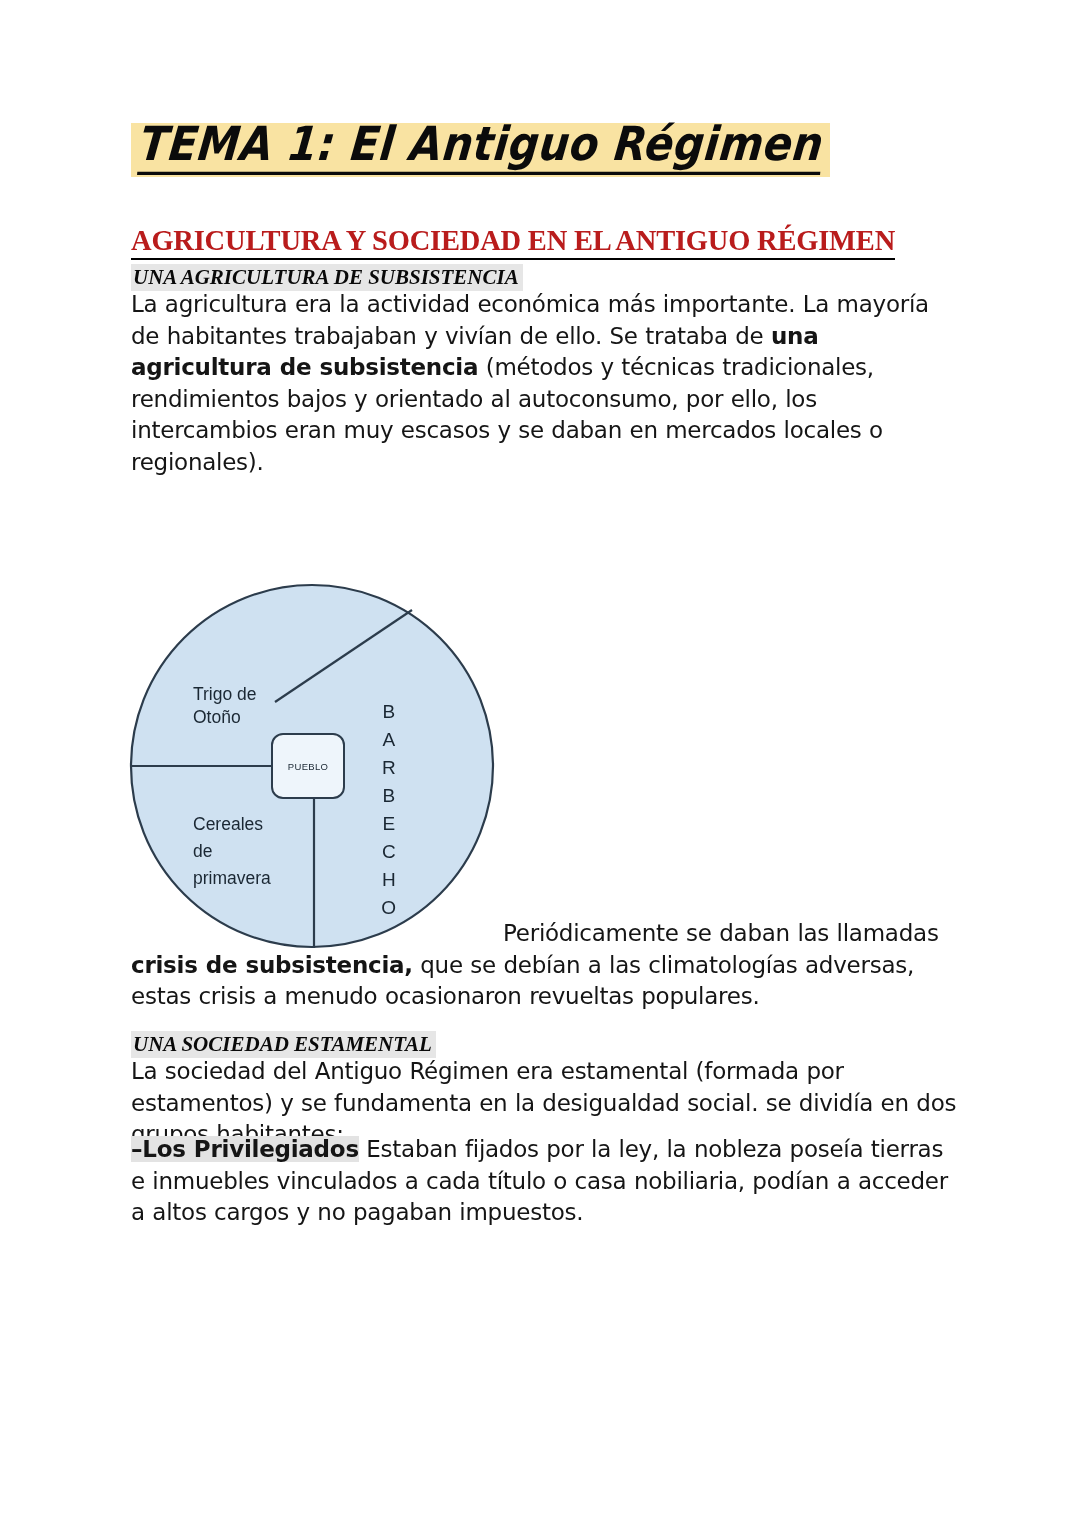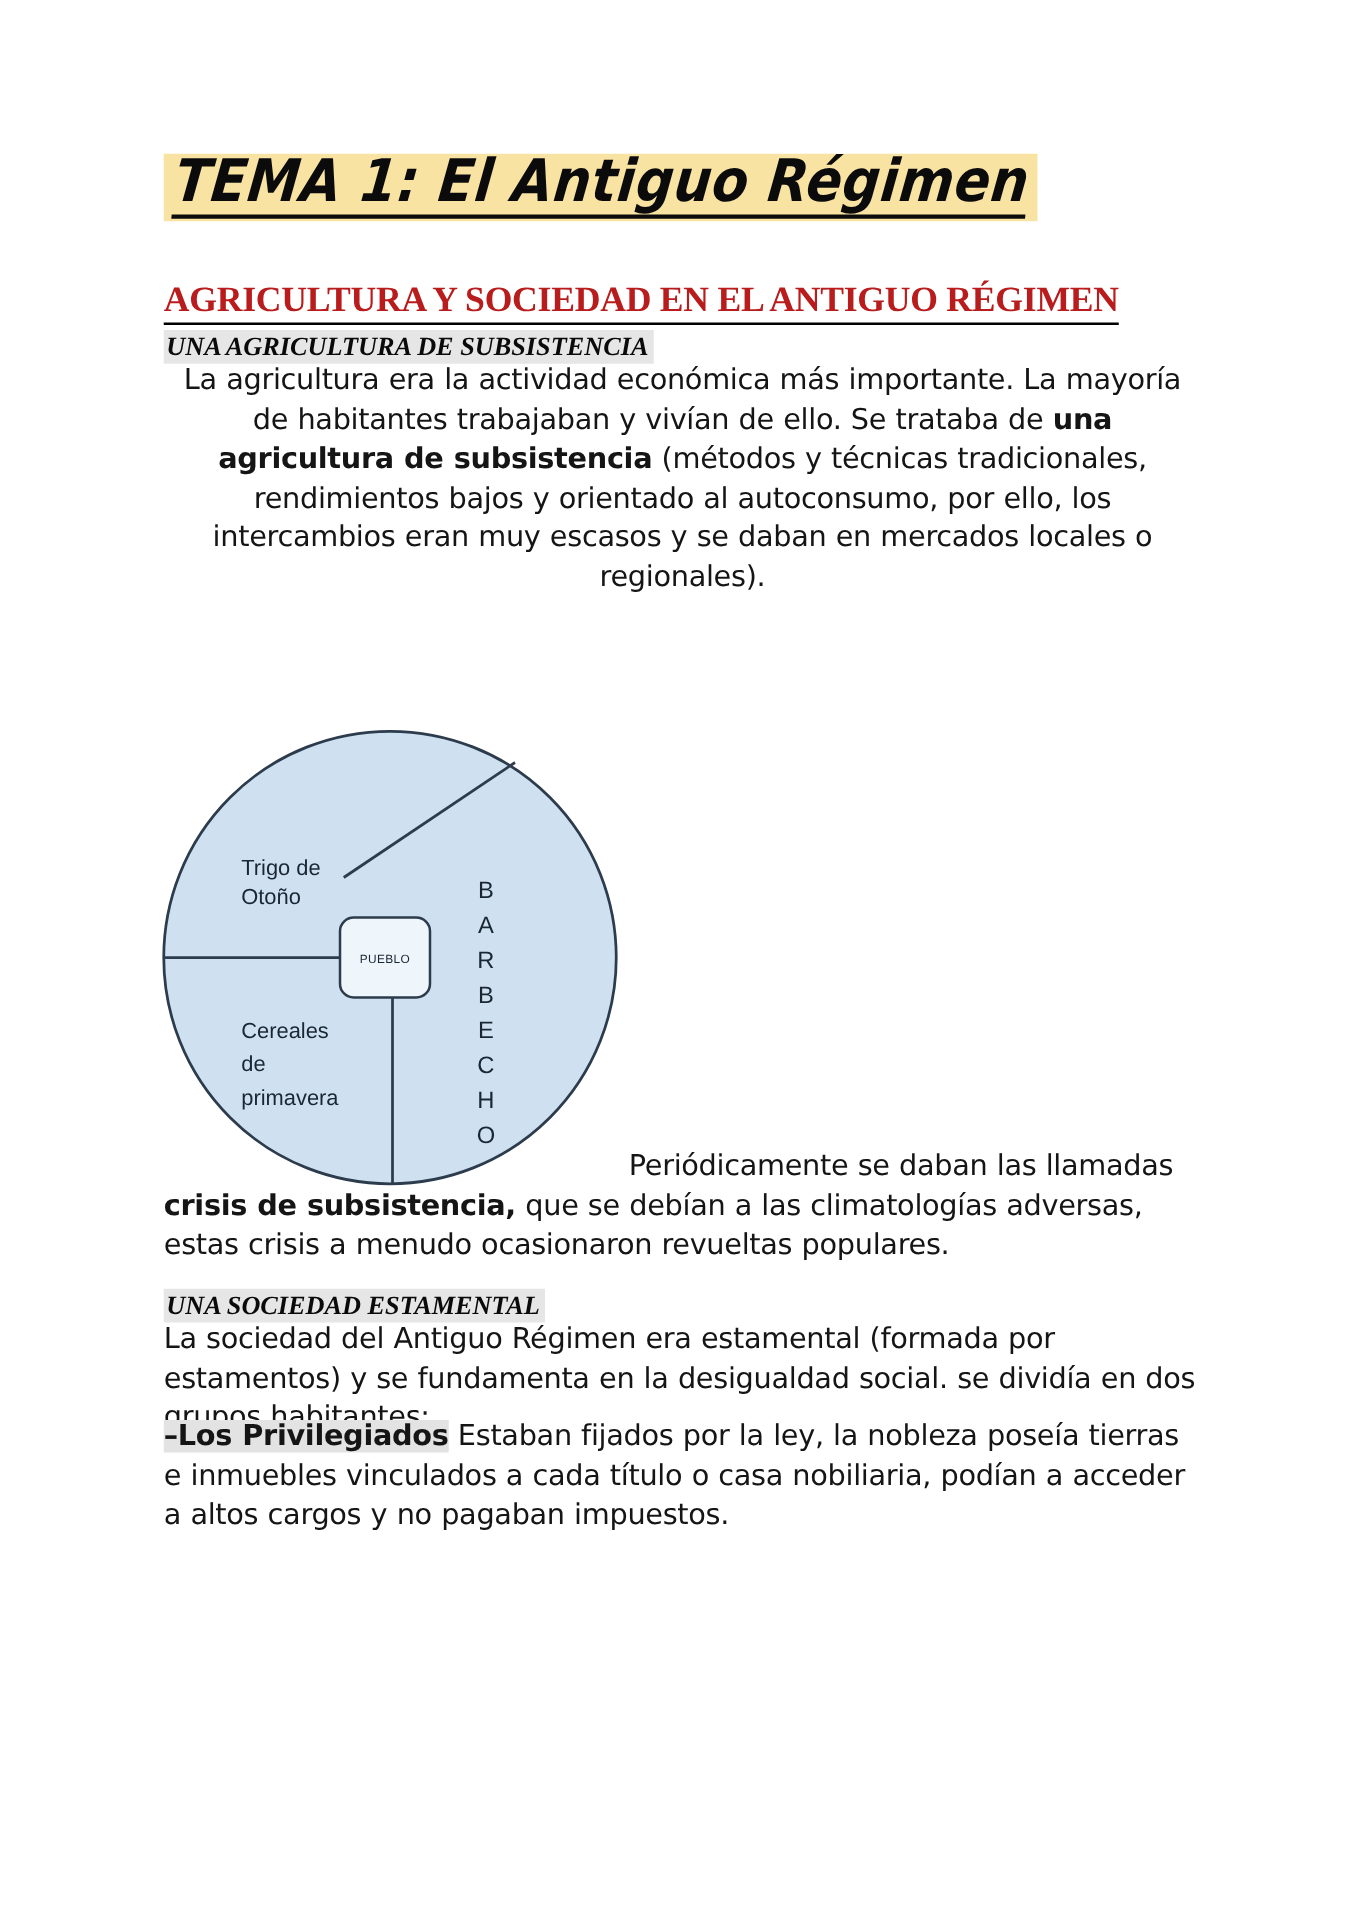--- a/index.html
+++ b/index.html
@@ -88,21 +88,21 @@
     position: absolute;
     font-family: "DejaVu Sans", sans-serif;
     font-size: 23px;
     line-height: 31.5px;
     color: #151515;
     letter-spacing: -0.25px;
     word-spacing: 0.4px;
   }
   .body-block b { font-weight: 700; }
 
-  #para-1 { left: 131px; top: 289px;  width: 830px; text-align: center; }
+  #para-1 { left: 131px; top: 289px;  width: 830px; }
   #para-2 { left: 131px; top: 479px;  width: 830px; }
   #para-3 { left: 131px; top: 918px;  width: 830px; text-indent: 372px; }
   #para-4 { left: 131px; top: 1056px; width: 830px; }
   #para-5 { left: 131px; top: 1134px; width: 830px; }
   #para-6 { left: 131px; top: 1222px; width: 830px; }
 
   .hl-gray {
     background: #e3e3e3;
     font-weight: 700;
   }

